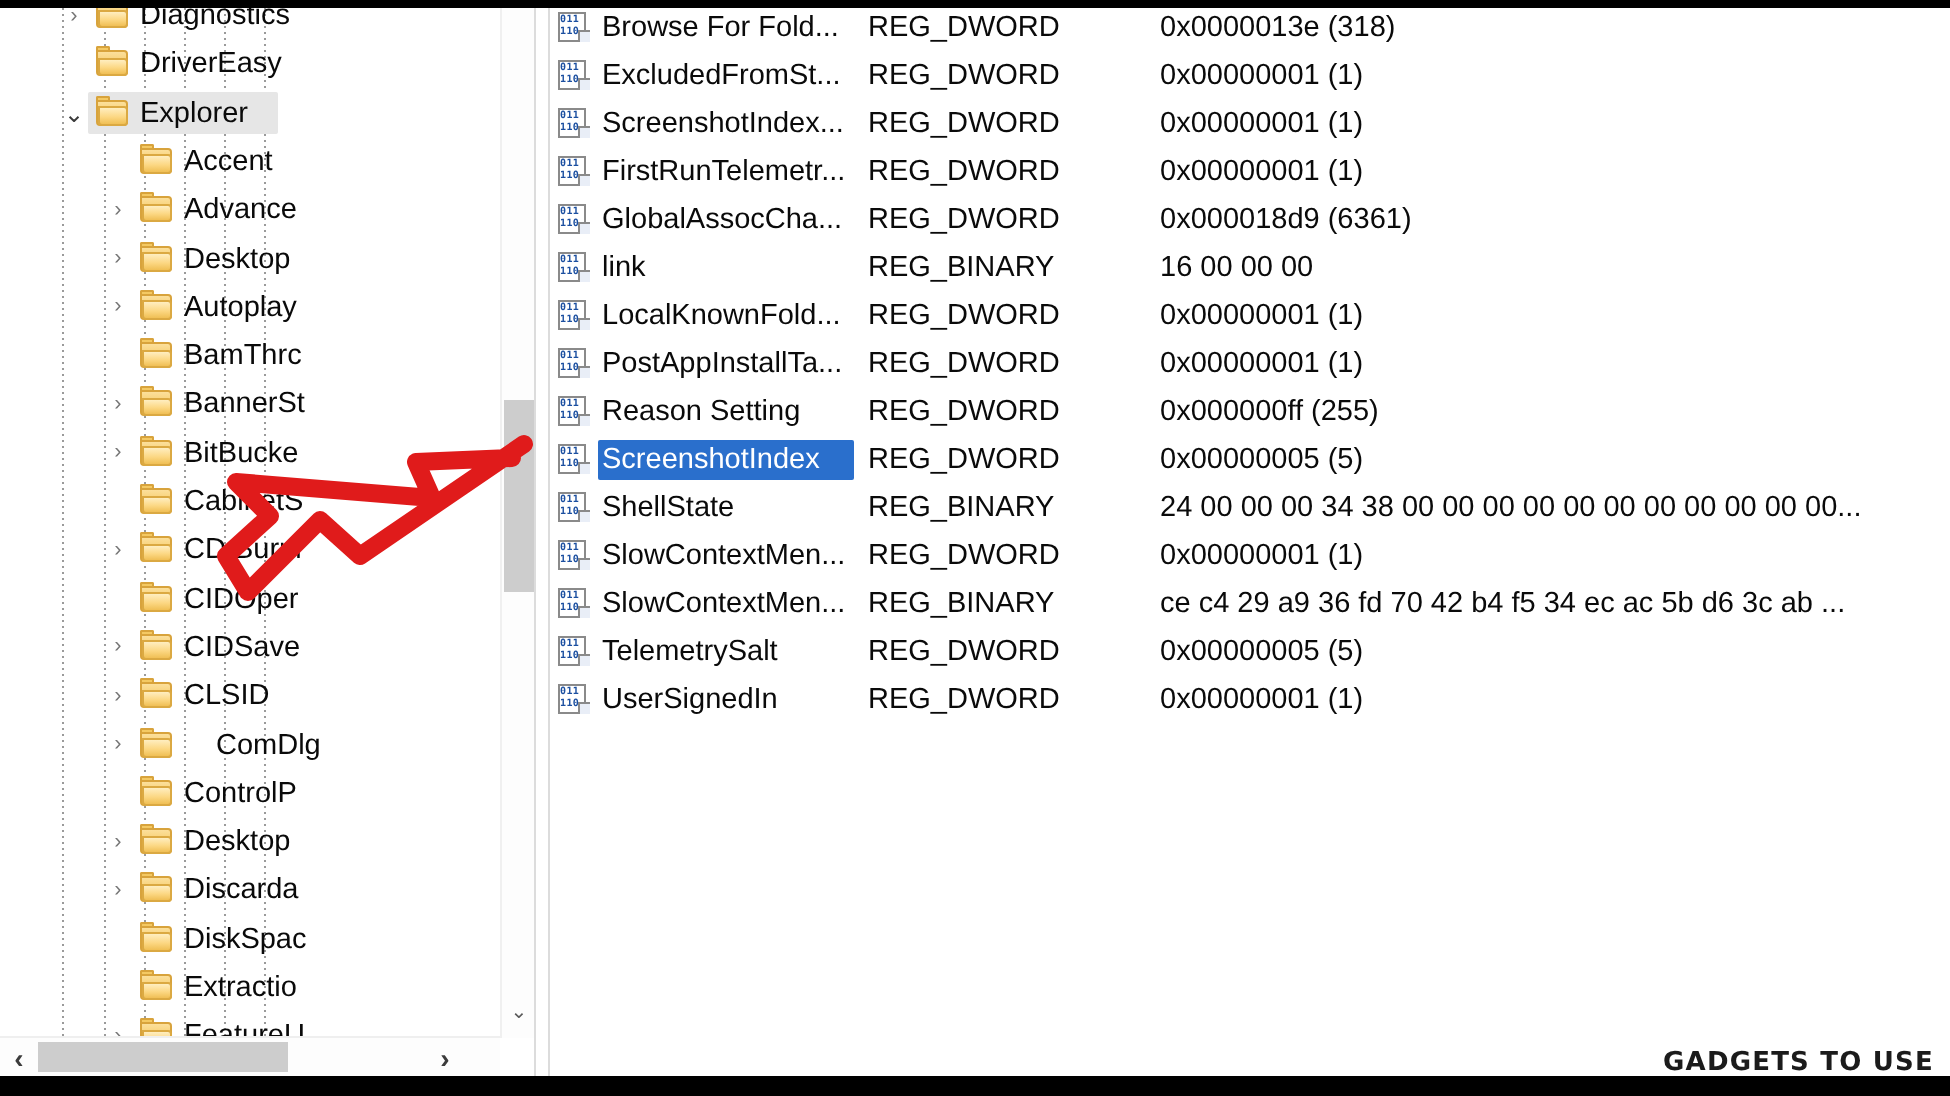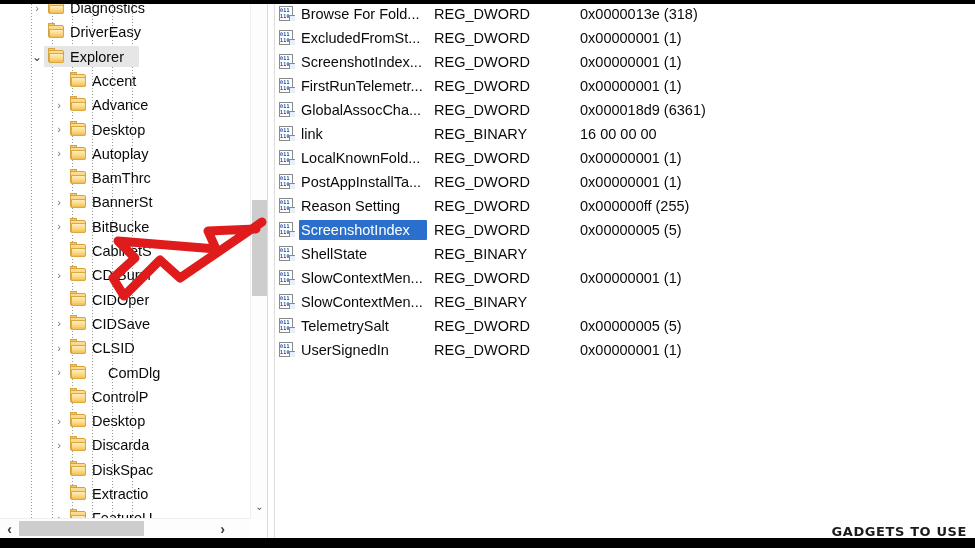--- a/index.html
+++ b/index.html
@@ -557,20 +557,21 @@
           <div class="regicon">
             <div class="pg"></div>
             <div class="bits">
               <span>011</span>
               <span>110</span>
             </div>
             <div class="fold"></div>
           </div>
           <div class="lname">ShellState</div>
           <div class="ltype">REG_BINARY</div>
+          <div class="ldata">24 00 00 00 34 38 00 00 00 00 00 00 00 00 00 00 00...</div>
         </div>
         <div class="lrow" style="top: 262px;">
           <div class="regicon">
             <div class="pg"></div>
             <div class="bits">
               <span>011</span>
               <span>110</span>
             </div>
             <div class="fold"></div>
           </div>
@@ -582,20 +583,21 @@
           <div class="regicon">
             <div class="pg"></div>
             <div class="bits">
               <span>011</span>
               <span>110</span>
             </div>
             <div class="fold"></div>
           </div>
           <div class="lname">SlowContextMen...</div>
           <div class="ltype">REG_BINARY</div>
+          <div class="ldata">ce c4 29 a9 36 fd 70 42 b4 f5 34 ec ac 5b d6 3c ab ...</div>
         </div>
         <div class="lrow" style="top: 310px;">
           <div class="regicon">
             <div class="pg"></div>
             <div class="bits">
               <span>011</span>
               <span>110</span>
             </div>
             <div class="fold"></div>
           </div>

